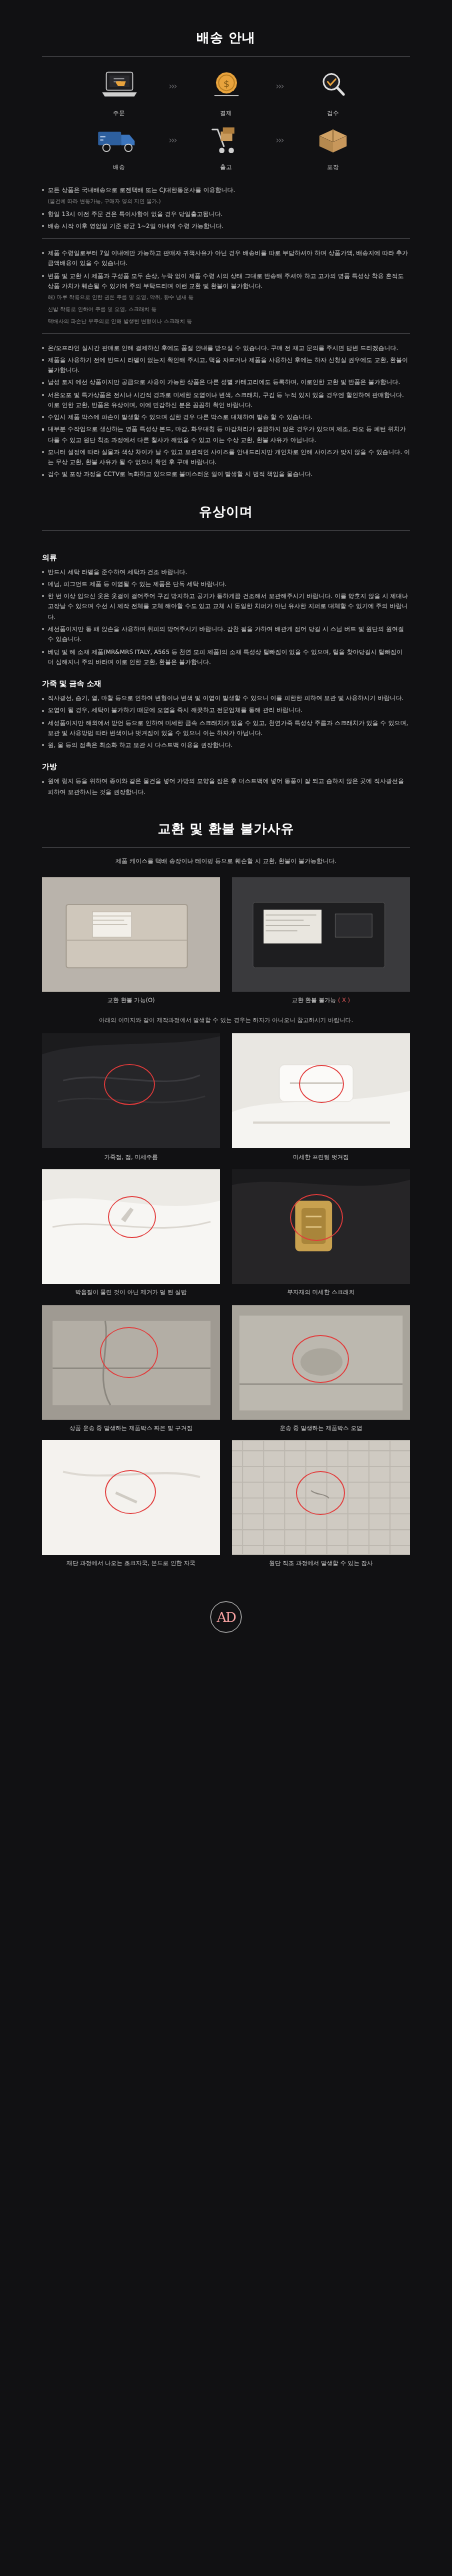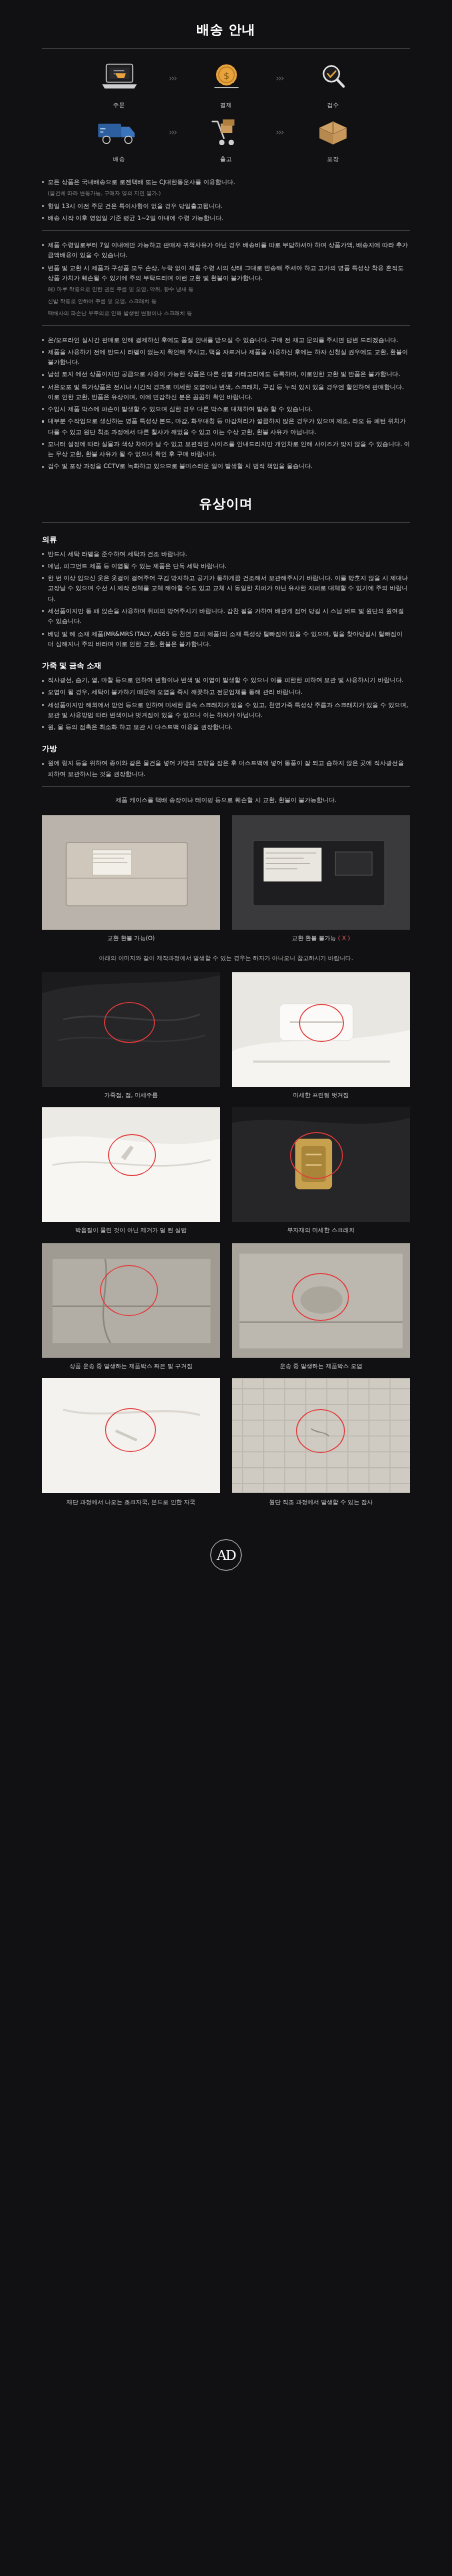--- a/index.html
+++ b/index.html
@@ -4,21 +4,21 @@
 <style>
   * { box-sizing: border-box; }
   html, body { margin:0; padding:0; }
   body {
     width: 452px;
     background: #111113;
     font-family: "DejaVu Sans", "Liberation Sans", sans-serif;
     color: #d9d9d9;
     -webkit-font-smoothing: antialiased;
   }
-  .page { width: 452px; margin: 0 auto; padding: 0 0 0 0; }
+  .page { width: 452px; margin: 0 auto; padding: 8px 0 0 0; }
 
   
   .sec-title {
     text-align: center;
     color: #ffffff;
     font-size: 13px;
     font-weight: bold;
     letter-spacing: 0.5px;
     margin: 0;
     padding: 21px 0 3.2px 0;
@@ -100,21 +100,21 @@
     margin: 1.1px 0 3.2px 0;
   }
 
   
   .cat-title {
     font-size: 7.4px;
     color: #ffffff;
     font-weight: bold;
     margin: 11.6px 0 4.2px 0;
   }
-  .cat-first { margin-top: 12px; }
+  .cat-first { margin-top: 22px; }
 
   
   .grid2 {
     width: 368px;
     margin: 8.4px auto 0 auto;
     display: flex;
     flex-wrap: wrap;
     justify-content: space-between;
   }
   .cell {
@@ -167,21 +167,21 @@
     padding: 25px 0 24px 0;
     display: flex;
     align-items: center;
     justify-content: center;
   }
   .logo-d {
     width: 32px; height: 32px;
     border: 1.1px solid #9a9a9a;
     border-radius: 50%;
     display: flex; align-items: center; justify-content: center;
-    color: #ffffff;
+    color: #fca5a5;
     font-family: "DejaVu Serif", serif;
     font-size: 13.7px;
     letter-spacing: -1.1px;
   }
 </style>
 </head>
 <body>
 
 <div class="page">
 
@@ -339,20 +339,21 @@
 
     <div class="block">
       <div class="cat-title">가방</div>
       <ul class="bul">
         <li>원에 링지 등을 위하여 종이와 같은 물건을 넣어 가방의 모양을 잡은 후 더스트백에 넣어 통풍이 잘 되고 습하지 않은 곳에 직사광선을 피하여 보관하시는 것을 권장합니다.</li>
       </ul>
     </div>
   </section>
 
   <section>
+    <h2 class="sec-title">교환 및 환불 불가사유</h2>
     <div class="sec-rule"></div>
     <div class="lead">제품 케이스를 택배 송장이나 테이핑 등으로 훼손할 시 교환, 환불이 불가능합니다.</div>
 
     <div class="grid2">
       <div class="cell">
         <div class="ph">
           <svg width="178" height="115" viewBox="0 0 338 218">
             <rect width="338" height="218" fill="#b9b3ab"></rect>
             <rect x="46" y="52" width="230" height="120" rx="4" fill="#cfc7bb" stroke="#a49c90" stroke-width="2"></rect>
             <rect x="96" y="66" width="74" height="48" fill="#f2efe9" stroke="#b8b0a4"></rect>

